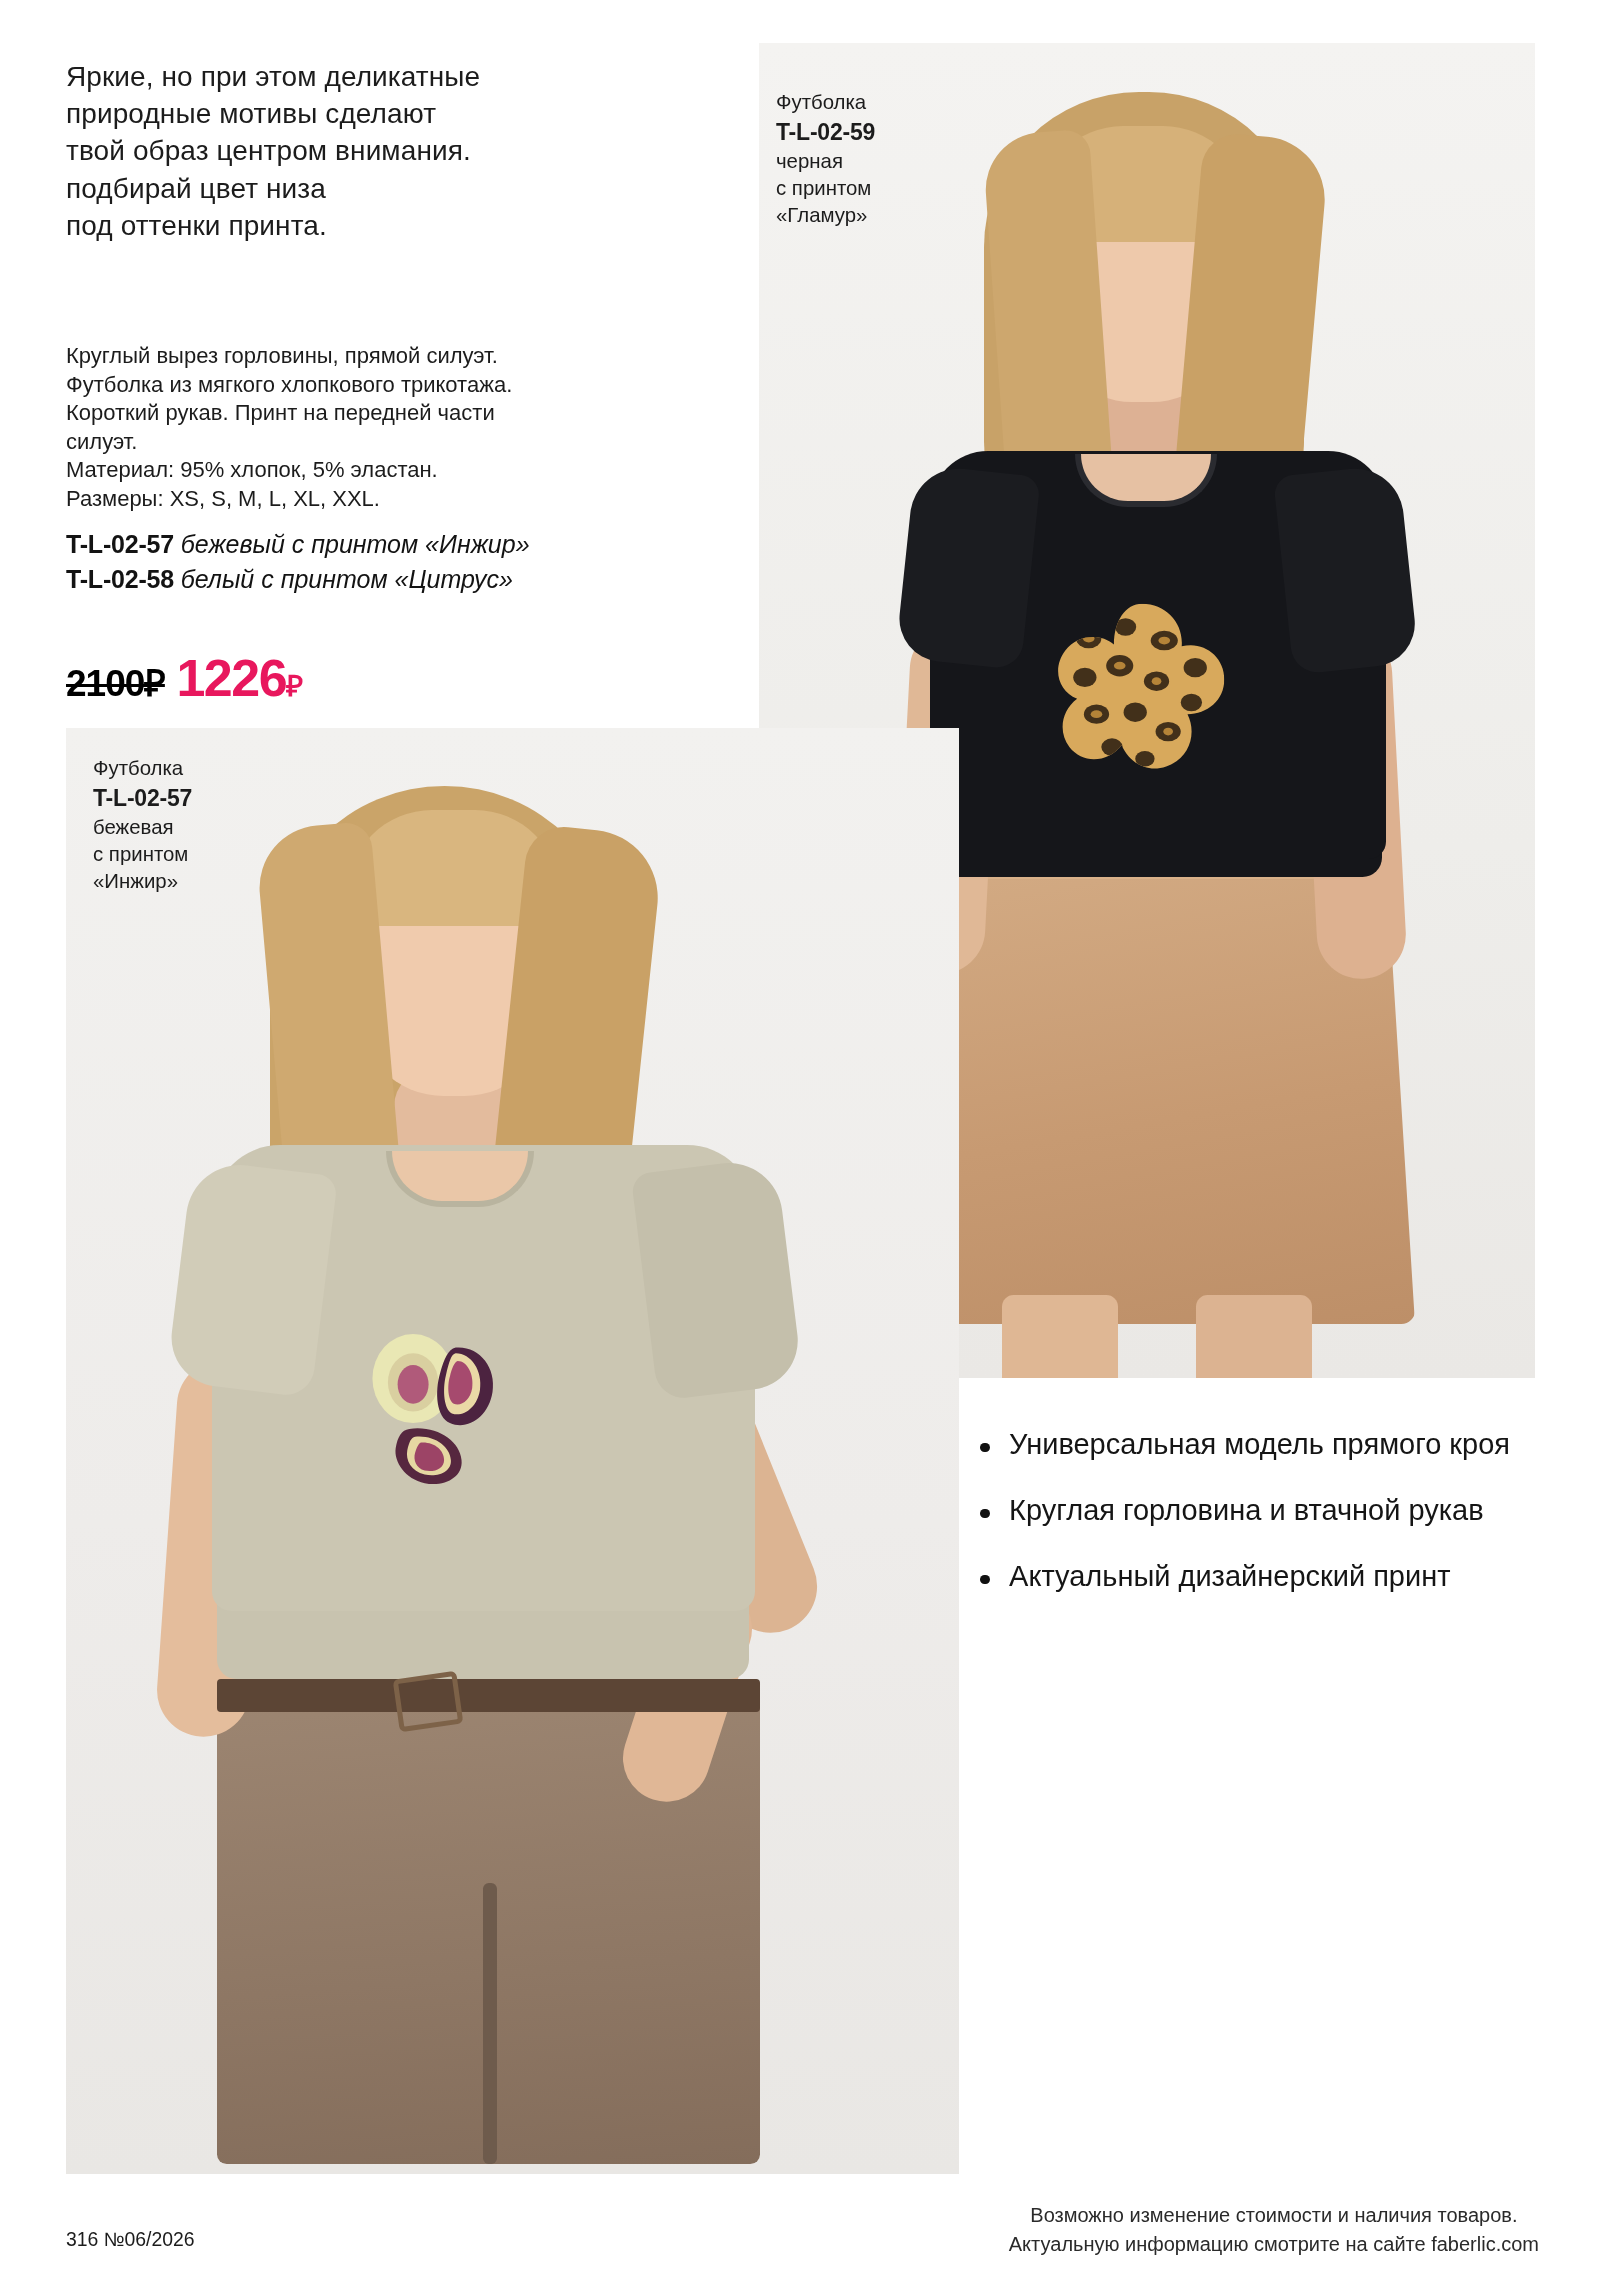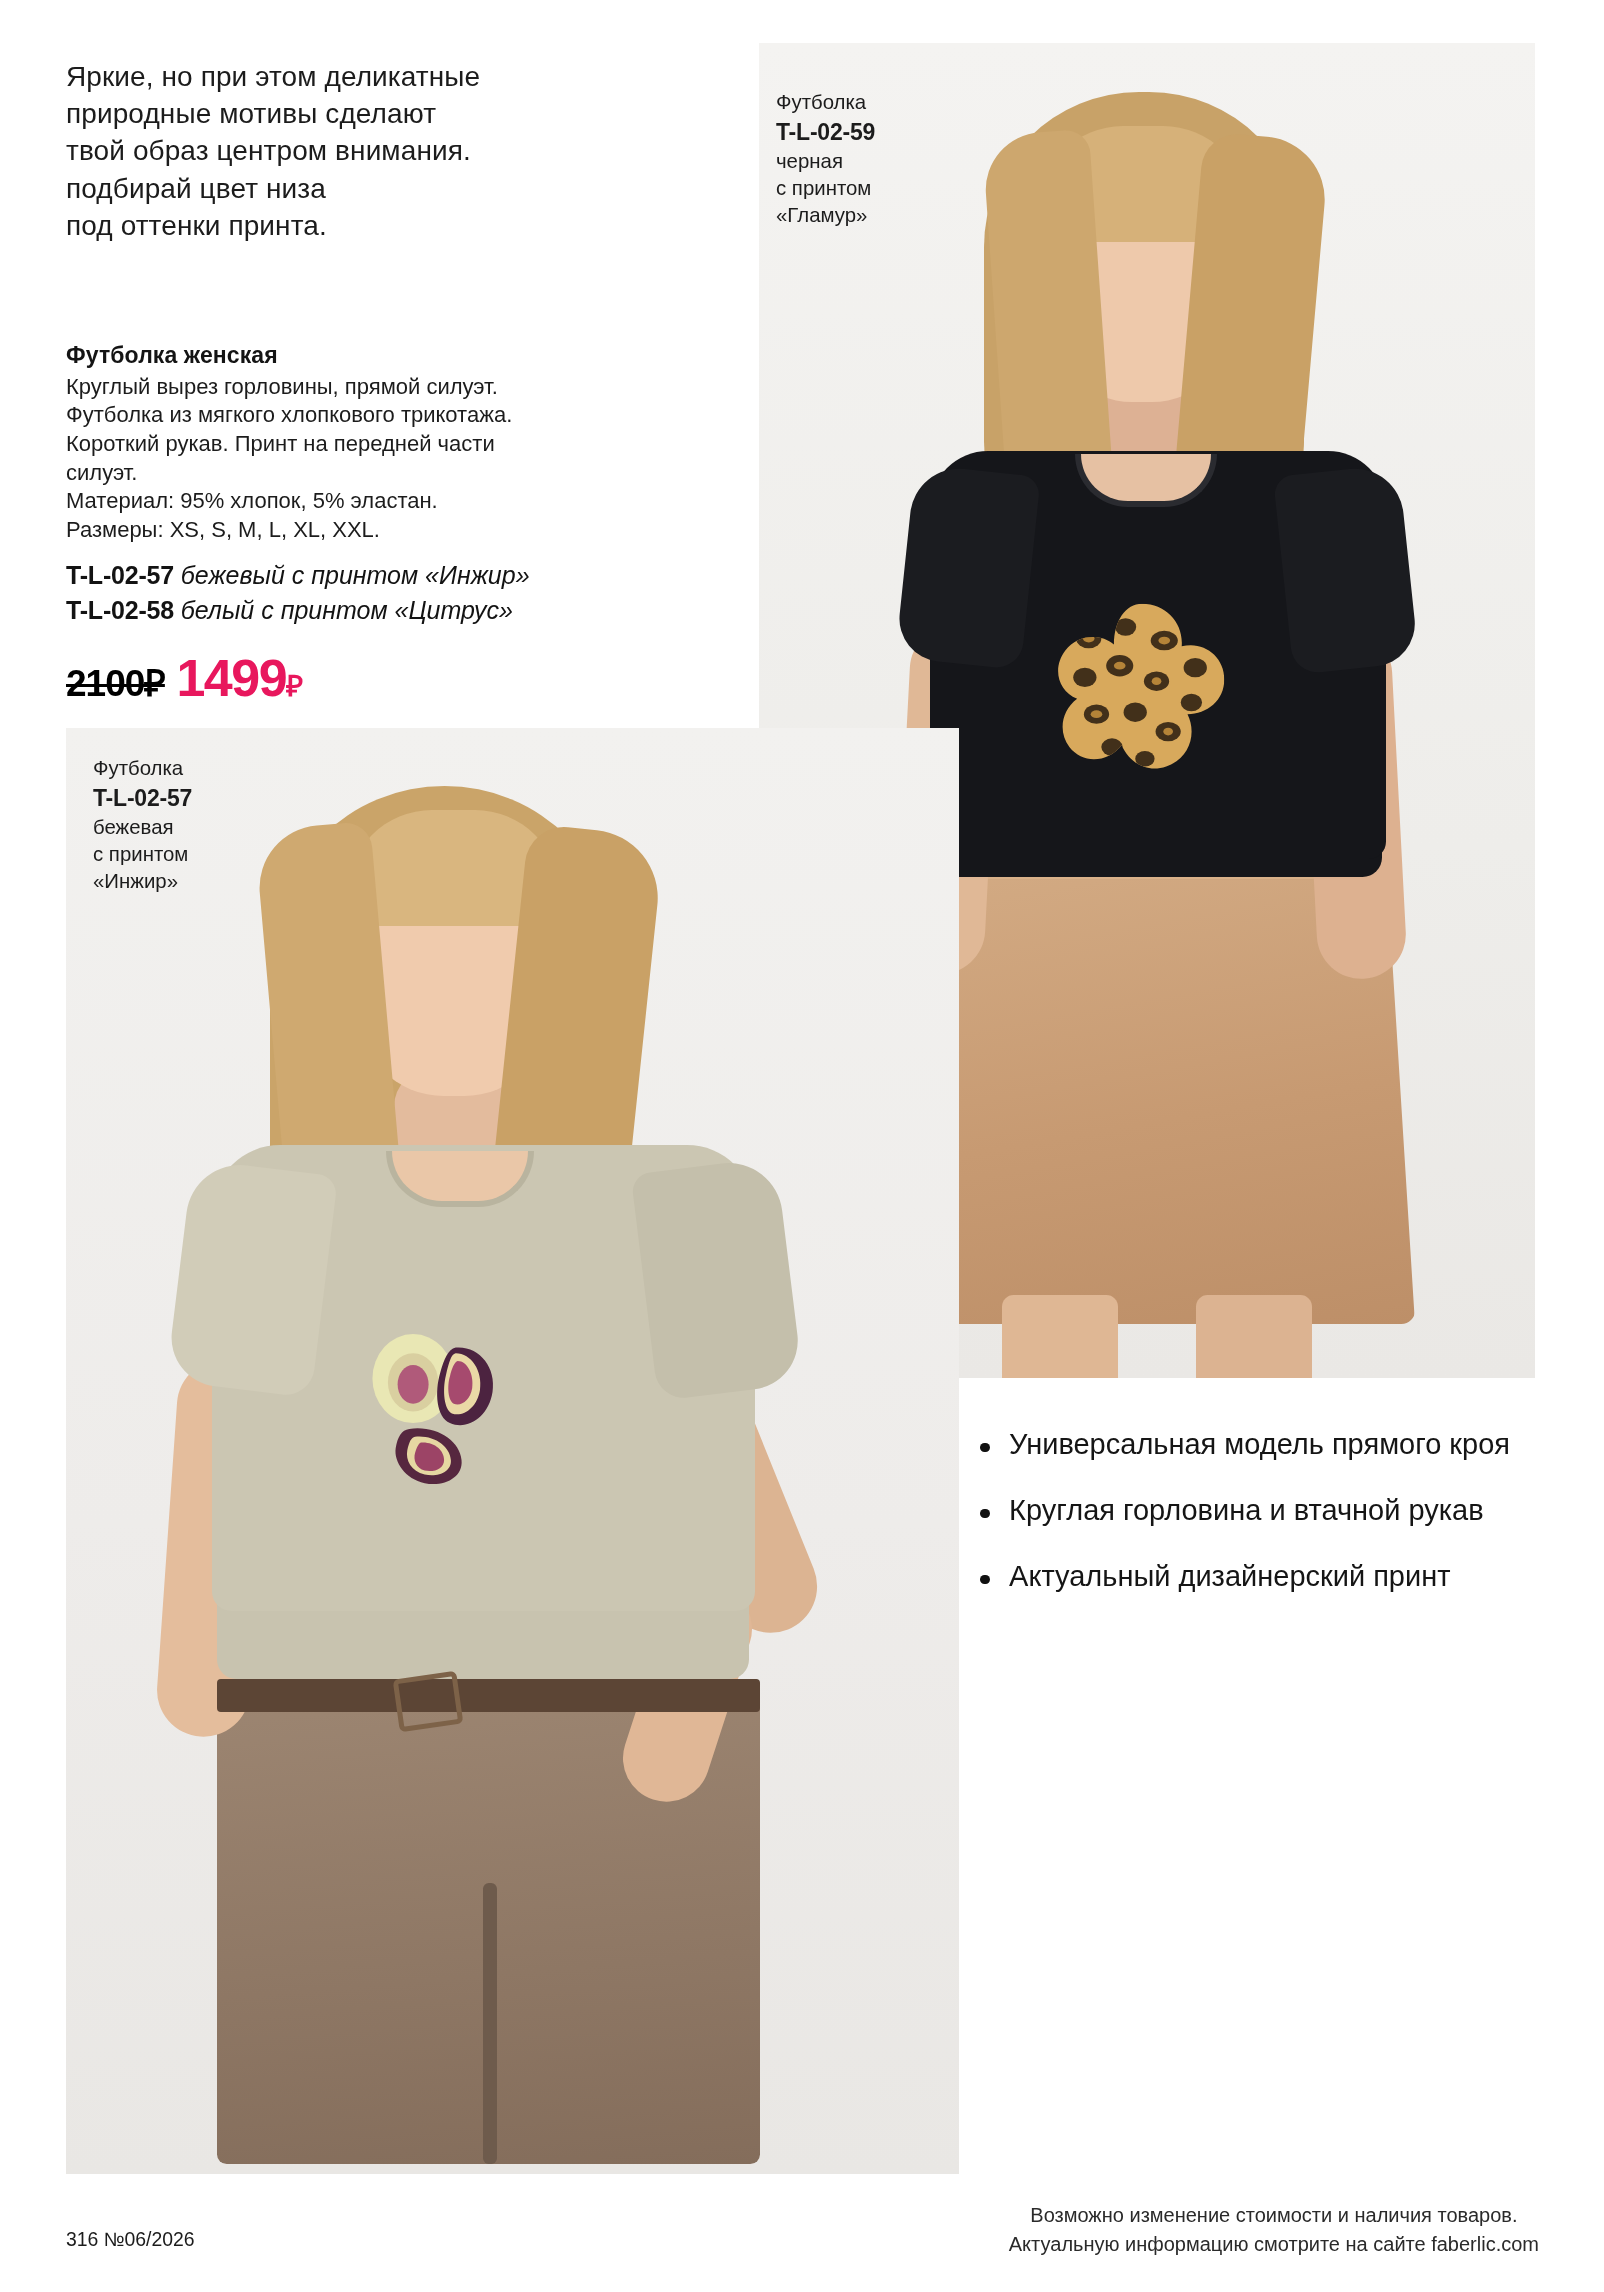--- a/index.html
+++ b/index.html
@@ -372,21 +372,20 @@
 
   <div class="intro">
     <p>Яркие, но при этом деликатные</p>
     <p>природные мотивы сделают</p>
     <p>твой образ центром внимания.</p>
     <p>подбирай цвет низа</p>
     <p>под оттенки принта.</p>
   </div>
 
   <div class="desc">
-    <div class="desc-title">Футболка женская</div>
     <div class="desc-body">
       <span class="ln">Круглый вырез горловины, прямой силуэт.</span>
       <span class="ln">Футболка из мягкого хлопкового трикотажа.</span>
       <span class="ln">Короткий рукав. Принт на передней части</span>
       <span class="ln">силуэт.</span>
       <span class="ln">Материал: 95% хлопок, 5% эластан.</span>
       <span class="ln">Размеры: XS, S, M, L, XL, XXL.</span>
     </div>
 
     <div class="variants">
@@ -396,21 +395,21 @@
       </div>
       <div class="variant">
         <span class="code">T-L-02-58 </span>
         <span class="vname">белый с принтом «Цитрус»</span>
       </div>
     </div>
   </div>
 
   <div class="price-row">
     <span class="price-old">2100₽</span>
-    <span class="price-new"><span>1499</span><span class="cur">₽</span></span>
+    <span class="price-new"><span>1226</span><span class="cur">₽</span></span>
   </div>
 
   <div class="photo-top">
     <div class="t-bg"></div>
 
     <div class="t-hair-back"></div>
     <div class="t-neck"></div>
     <div class="t-face"></div>
     <div class="t-hair-top"></div>
     <div class="t-hair-front-l"></div>

